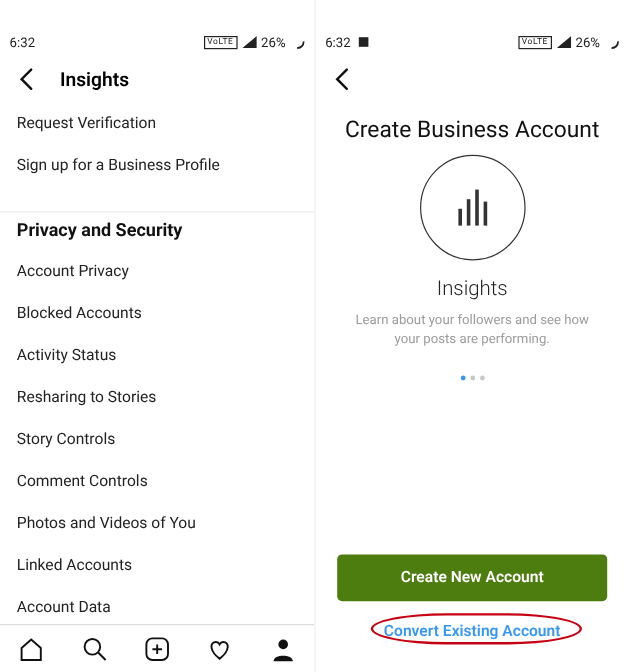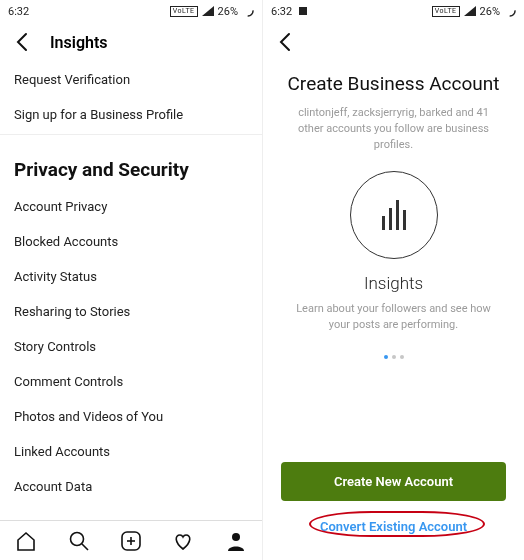--- a/index.html
+++ b/index.html
@@ -2,33 +2,33 @@
 <html><head>
 <meta charset="utf-8">
 <style>
   * { box-sizing: border-box; margin: 0; padding: 0; }
   html, body { width: 524px; height: 560px; font-family: -apple-system, "Segoe UI", Roboto, Arial, sans-serif; background:#fff; }
   .container { display:flex; width:524px; height:560px; }
   .phone { width:262px; height:560px; background:#fff; position:relative; overflow:hidden; display:flex; flex-direction:column; }
   .phone + .phone { border-left:1px solid #eee; }
   
   
-  .status { height:22px; display:flex; align-items:center; justify-content:space-between; padding:0 8px; font-size:11px; color:#222; }
+  .status { height:22px; display:flex; align-items:center; justify-content:space-between; padding:0 8px; font-size:11px; color:#222;margin-top:24px; }
   .status .left { display:flex; align-items:center; gap:6px;}
   .status .right { display:flex; align-items:center; gap:4px; }
   .status .volte { border:1px solid #222; font-size:7px; padding:0 2px; line-height:9px; letter-spacing:0.5px;}
   .status .batt { font-size:11px; }
   .status svg { display:block; }
   
   
   .header { height:40px; display:flex; align-items:center; gap:18px; padding:0 12px; }
   .header .title { font-weight:600; font-size:16px; }
   .list { flex:1; overflow:hidden; }
   .list .item { padding:10px 14px; font-size:13px; color:#222; position:relative;}
-  .list .section { padding:23px 14px 8px; font-size:19px; font-weight:700; color:#111; border-top:1px solid #eee; margin-top:2px;}
+  .list .section { padding:6px 14px 8px; font-size:15px; font-weight:700; color:#111; border-top:1px solid #eee; margin-top:20px;}
   
   
   .navbar { height:40px; border-top:1px solid #ddd; display:flex; align-items:center; justify-content:space-around; background:#fff; }
   .navbar .nb { width:24px; height:24px; display:flex; align-items:center; justify-content:center; }
   
   
   .r-header { height:40px; display:flex; align-items:center; padding:0 12px; }
   .r-body { flex:1; display:flex; flex-direction:column; align-items:center; padding:6px 24px 0; text-align:center; }
   .r-title { font-size:19px; color:#111; font-weight:400; margin-top:4px; margin-bottom:10px; }
   .r-sub { font-size:11px; color:#9b9b9b; line-height:1.45; margin-bottom:18px; }
@@ -153,21 +153,20 @@
     </div>
 
     <div class="r-header">
       <svg width="20" height="20">
           <path d="M14 2 L6 10 L14 18" stroke="#111" stroke-width="2" fill="none" stroke-linecap="round"></path>
         </svg>
     </div>
 
     <div class="r-body">
       <div class="r-title">Create Business Account</div>
-      <div class="r-sub">clintonjeff, zacksjerryrig, barked and 41 other accounts you follow are business profiles.</div>
       <div class="r-circle">
         <div class="bars">
           <span style="height:14px"></span>
           <span style="height:22px"></span>
           <span style="height:30px"></span>
           <span style="height:20px"></span>
         </div>
       </div>
       <div class="r-insights">Insights</div>
       <div class="r-desc">Learn about your followers and see how your posts are performing.</div>

